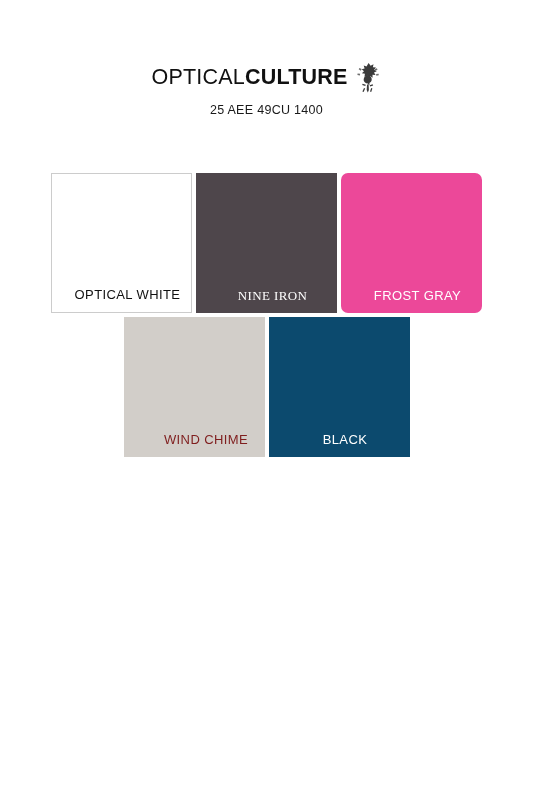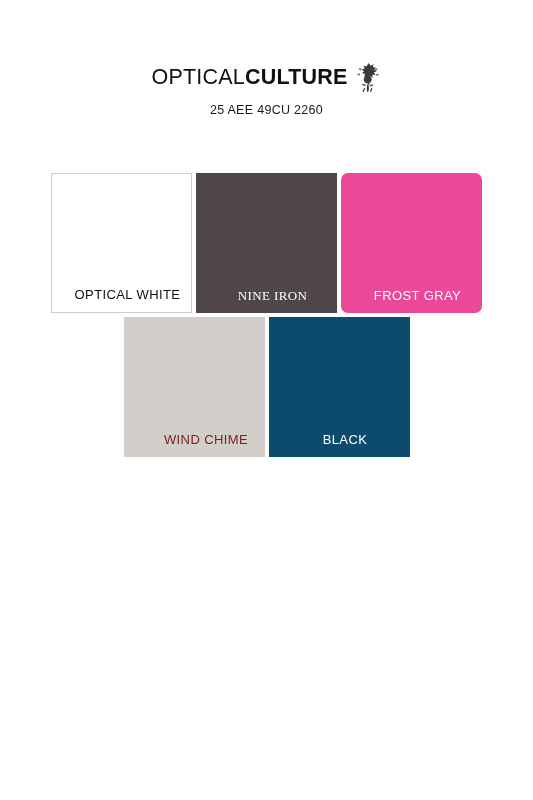--- a/index.html
+++ b/index.html
@@ -124,21 +124,21 @@
         <path d="M12.0 22.6l1.6 0.0 0.3 5.4-1.1 2.6-1.1-2.6z"></path>
         <path d="M9.0 26.0l1.2 0.6-1.6 3.4-1.2-0.5zm7.2 0.1l1.2 0.5-1.2 3.5-1.2-0.6z"></path>
       </g>
       <g fill="#6e6e6e">
         <path d="M4.4 6.0l2.3 1.0-1.0 1.7-2.0-1.4zm17.4 0.3l0.8 1.3-2.1 1.3-0.9-1.6z"></path>
         <path d="M2.6 11.6l2.6 0.2-0.3 1.7-2.5-0.5zm21.0 0.2l0.2 1.5-2.5 0.4-0.2-1.7z"></path>
       </g>
     </svg>
   </div>
 
-  <div class="product-code">25 AEE 49CU 2260</div>
+  <div class="product-code">25 AEE 49CU 1400</div>
 </div>
 
 <div class="swatch-grid">
 
   <div class="swatch-row row-1">
 
     <div class="swatch bordered" style="background:#ffffff;">
       <span class="swatch-label" style="color:#111111;">OPTICAL WHITE</span>
     </div>
 

